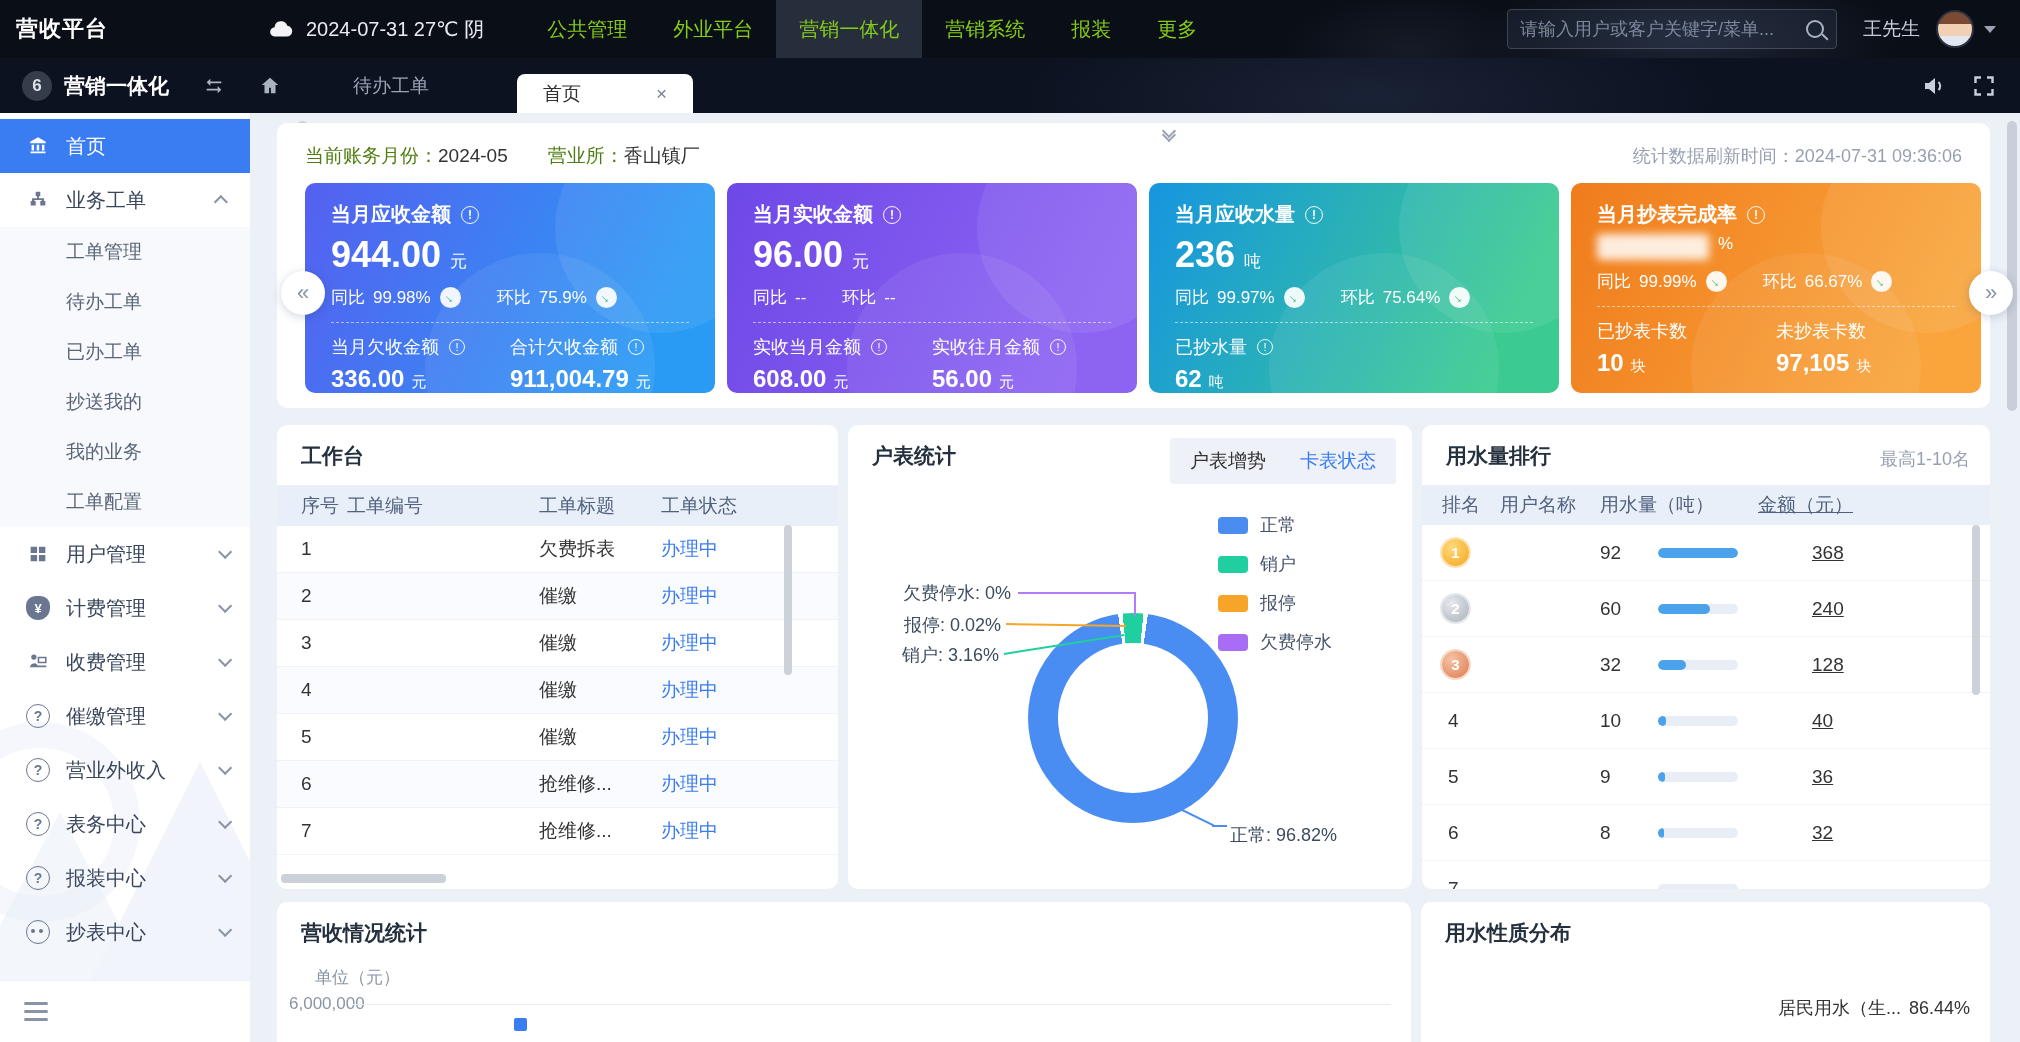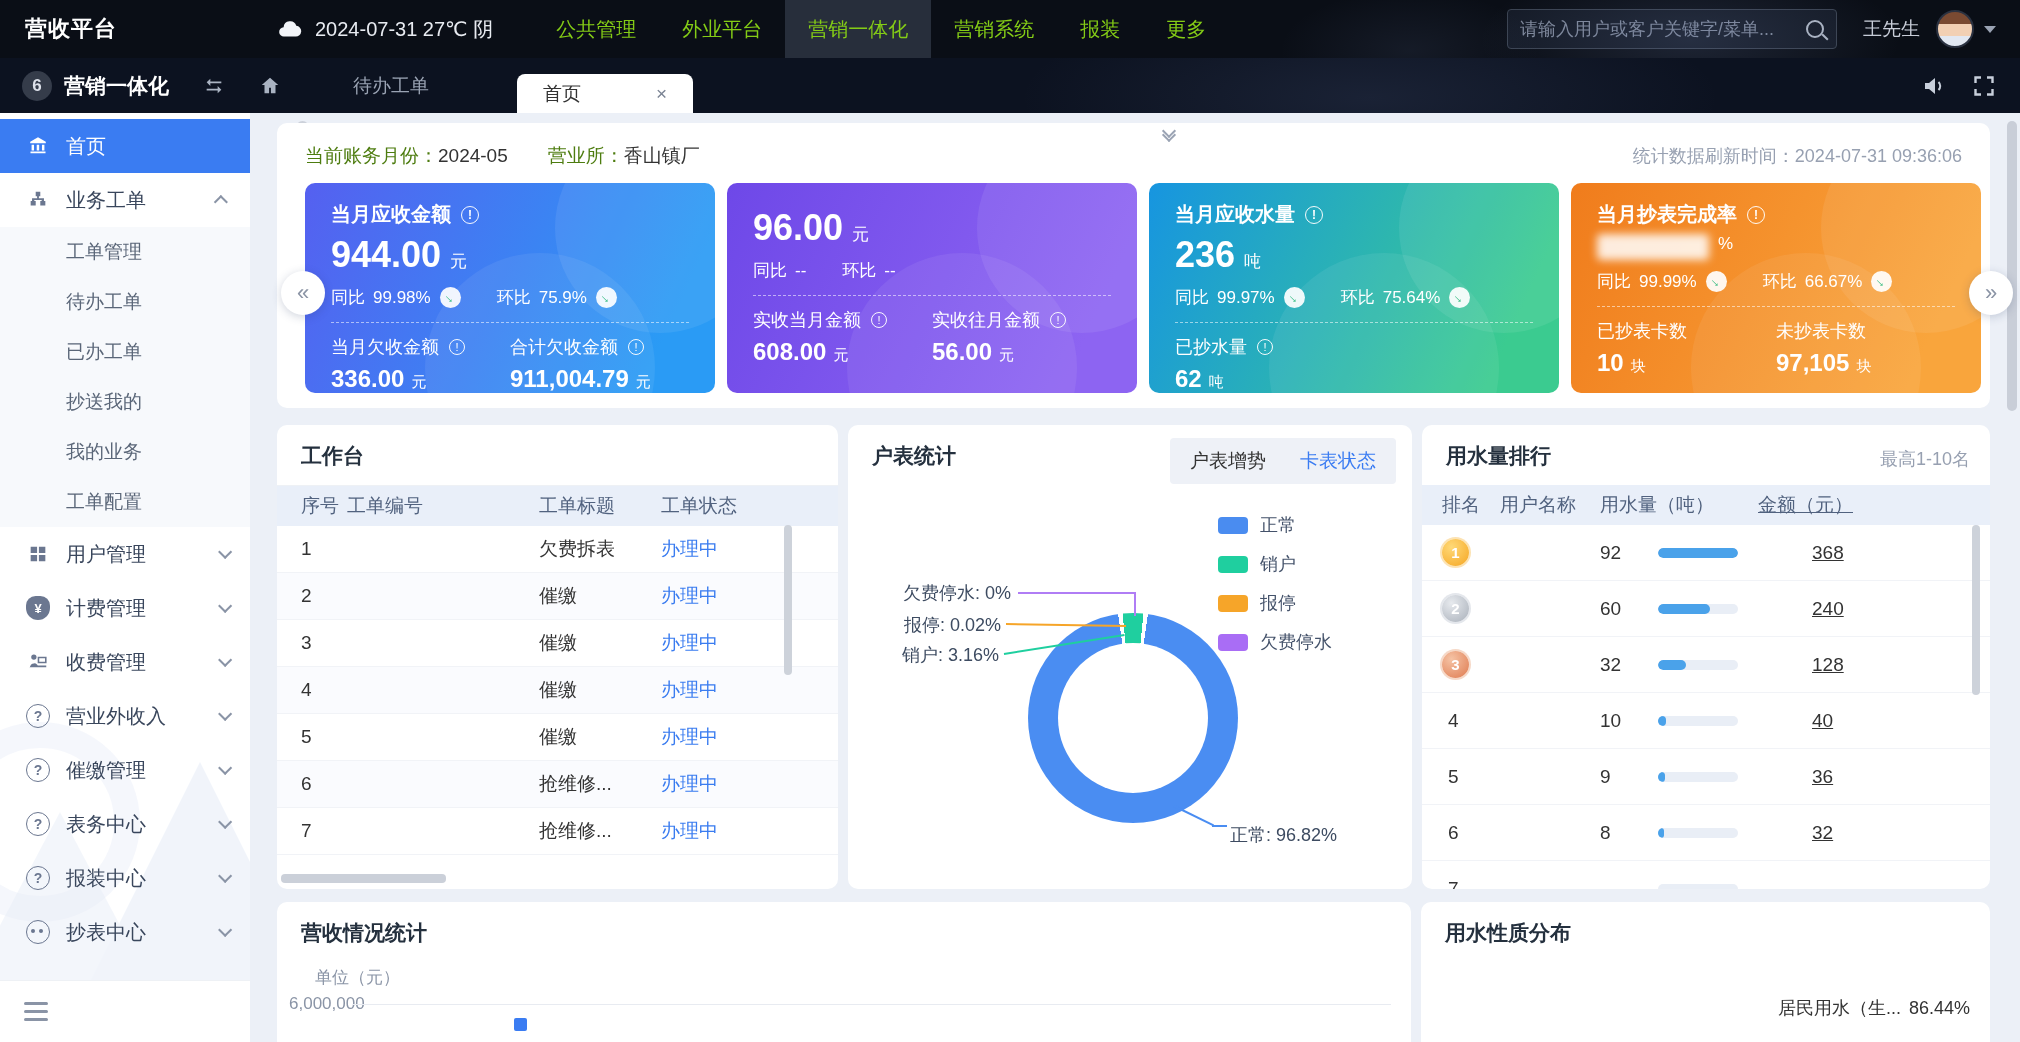--- a/index.html
+++ b/index.html
@@ -6,21 +6,21 @@
   html,body { width:2020px; height:1042px; overflow:hidden;
     font-family:"Liberation Sans","DejaVu Sans",sans-serif; background:#ecf0f7; }
 
   
   .topbar { position:absolute; left:0; top:0; width:2020px; height:58px; background:#0a0e16;
     display:flex; align-items:center; color:#e8ebf1; overflow:hidden; }
   .topbar .deco1 { position:absolute; right:120px; top:-40px; width:420px; height:160px; border-radius:50%;
     background:radial-gradient(closest-side, rgba(120,140,190,.18), rgba(0,0,0,0)); }
   .topbar .deco2 { position:absolute; right:480px; top:-10px; width:260px; height:120px; border-radius:50%;
     background:radial-gradient(closest-side, rgba(120,140,190,.10), rgba(0,0,0,0)); }
-  .logo { font-size:22px; font-weight:bold; color:#fff; margin-left:25px; letter-spacing:1px; }
+  .logo { font-size:22px; font-weight:bold; color:#fff; margin-left:16px; letter-spacing:1px; }
   .weather { display:flex; align-items:center; margin-left:160px; font-size:20px; }
   .weather svg { width:26px; height:26px; fill:#f2f4f8; margin-right:12px; }
   .nav { display:flex; margin-left:40px; height:58px; }
   .nav-item { padding:0 23px; display:flex; align-items:center; font-size:20px; color:#84cc16; cursor:pointer; }
   .nav-item.active { background:#272e3b; }
   .search-box { margin-left:auto; width:330px; height:40px; background:#141a26; border:1px solid #3a4250;
     border-radius:4px; display:flex; align-items:center; padding:0 12px; }
   .search-box input { flex:1; background:transparent; border:none; outline:none; color:#cfd5e0;
     font-size:18px; font-family:inherit; }
   .search-box input::placeholder { color:#7e8799; }
@@ -410,32 +410,32 @@
           <span class="chev down"></span>
         </div>
         <div class="subs-list">
           
         </div>
       </div>
 
       <div>
         <div class="m-item">
           <span class="icn i-q"></span>
-          <span class="m-label">营业外收入</span>
+          <span class="m-label">催缴管理</span>
           <span class="chev down"></span>
         </div>
         <div class="subs-list">
           
         </div>
       </div>
 
       <div>
         <div class="m-item">
           <span class="icn i-q"></span>
-          <span class="m-label">催缴管理</span>
+          <span class="m-label">营业外收入</span>
           <span class="chev down"></span>
         </div>
         <div class="subs-list">
           
         </div>
       </div>
 
       <div>
         <div class="m-item">
           <span class="icn i-q"></span>
@@ -533,20 +533,24 @@
                 </div>
                 <div class="cs-v">
                   <span class="csv">911,004.79</span>
                   <span class="csu">元</span>
                 </div>
               </div>
             </div>
         </div>
 
         <div class="card purple">
+          <div class="c-title">
+            <span>当月实收金额</span>
+            <span class="info"></span>
+          </div>
           <div class="c-value">
             <span class="v">96.00</span>
             <span class="u">元</span>
           </div>
           <div class="c-cmp">
             <span>同比</span>
             <span class="cv">--</span>
 
             <span class="gap"></span>
             <span>环比</span>

